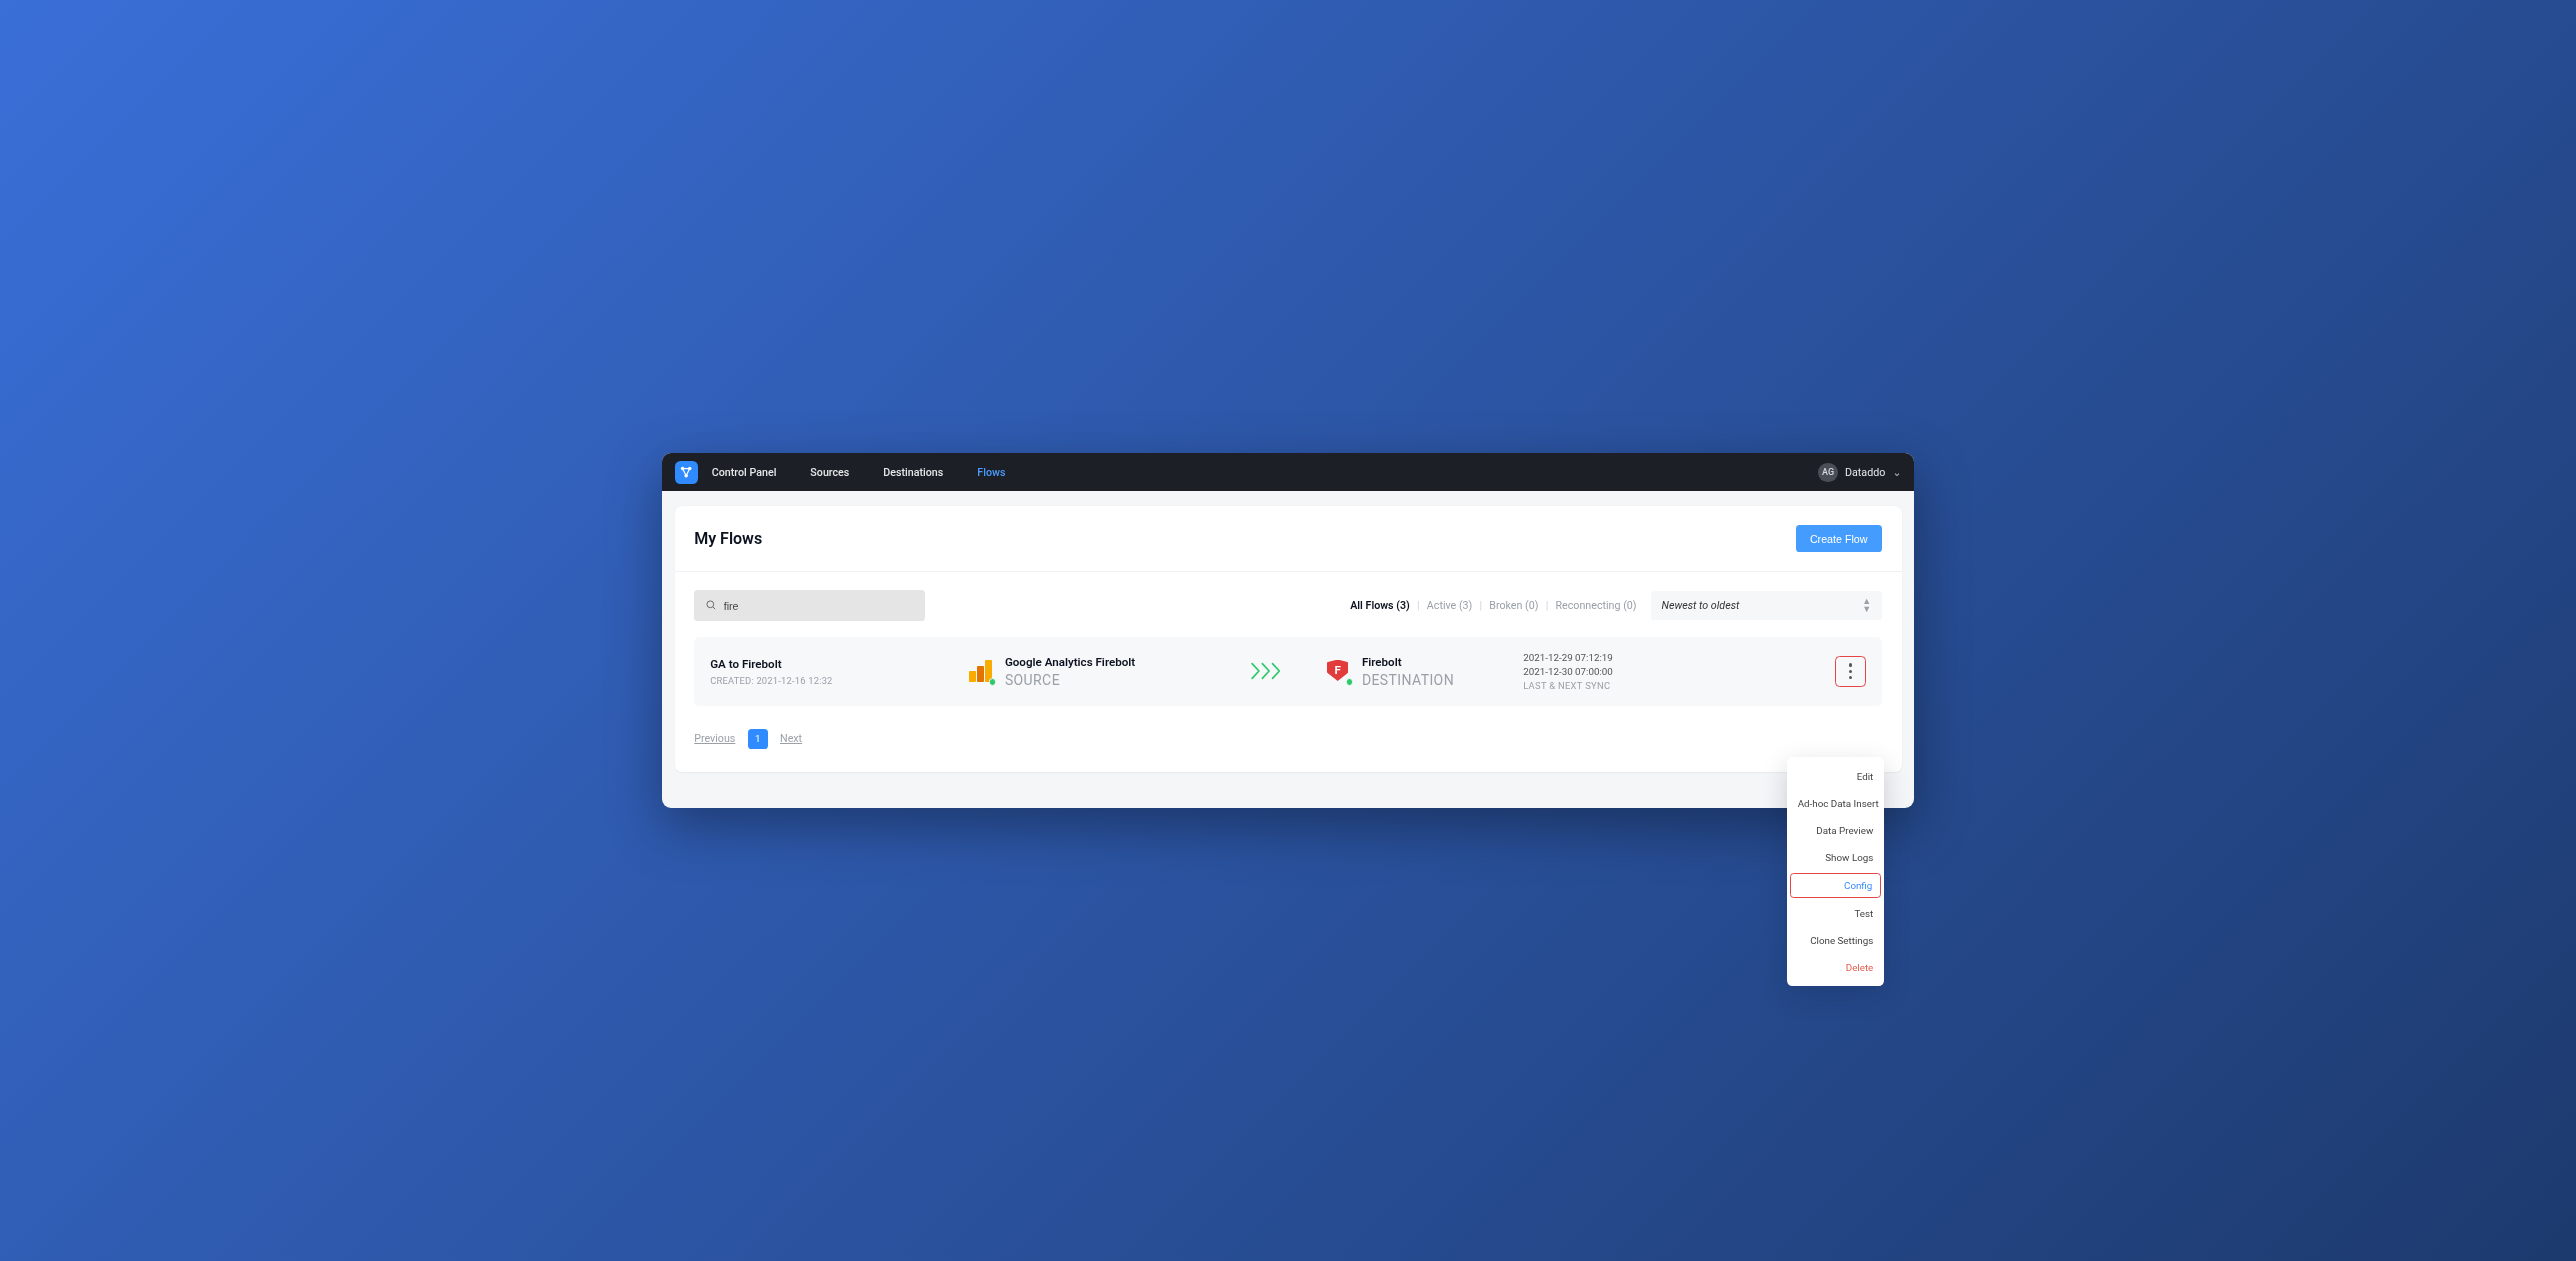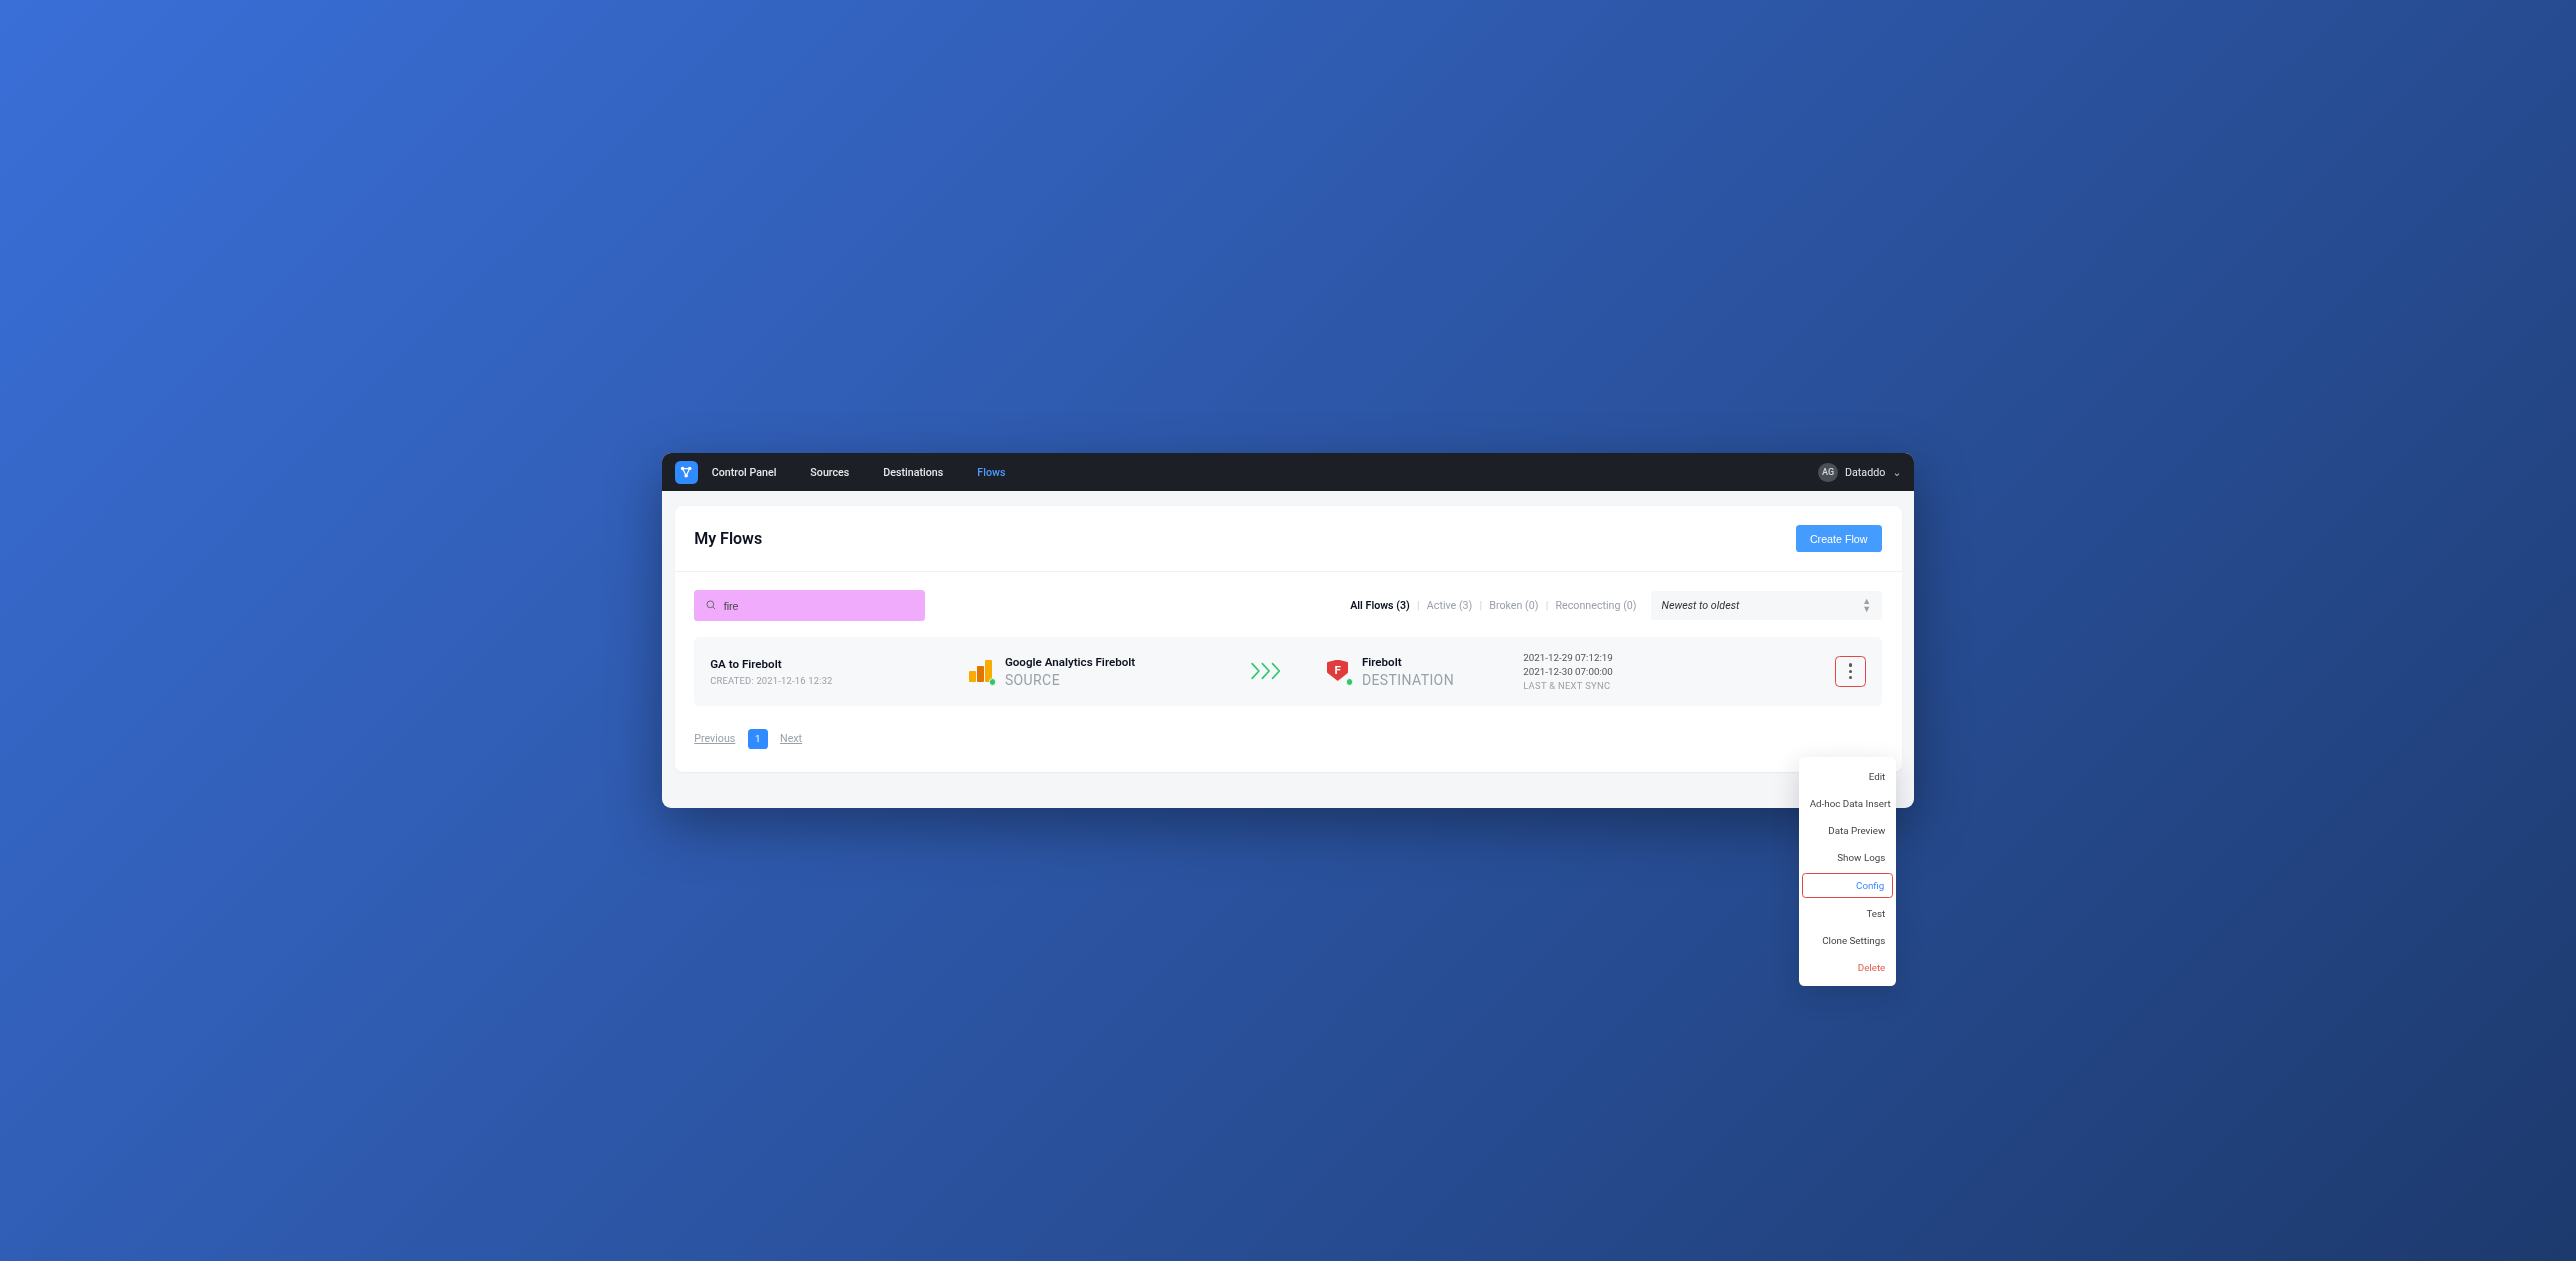--- a/index.html
+++ b/index.html
@@ -79,21 +79,21 @@
     padding: 7.2px 14.3px; cursor: pointer;
   }
 
   
   .filter-row {
     display: flex; align-items: center; gap: 14.3px;
     padding: 18px 19.7px 9px 19.7px;
   }
   .search-box {
     display: flex; align-items: center; gap: 7.2px;
-    background: #f0abfc; border-radius: 3.6px;
+    background: #e5e5e5; border-radius: 3.6px;
     padding: 7.2px 10.7px; width: 231px;
   }
   .search-box input {
     border: none; outline: none; background: transparent;
     font-size: 10.7px; color: #444; width: 100%;
   }
   .search-icon { color: #666; }
   .filter-spacer { flex: 1; }
   .status-filters { display: flex; align-items: center; gap: 7.2px; font-size: 10.7px; }
   .status-filters .sf { color: #9aa0a8; cursor: pointer; }
@@ -161,21 +161,21 @@
     width: 19.7px; height: 19.7px; border-radius: 3.6px;
     display: flex; align-items: center; justify-content: center;
     font-size: 9.8px;
   }
   .pagination .page-btn.active { background: #2f8bff; color: #fff; }
   .pagination span { cursor: pointer; text-decoration: underline; }
 
   
   .dropdown {
     position: absolute;
-    right: 18px;
+    right: 30px;
     top: 304px;
     width: 97px;
     background: #fff;
     border-radius: 5.4px;
     box-shadow: 0 9px 27px rgba(16,24,40,0.18);
     padding: 5.4px 0;
     z-index: 10;
   }
   .dropdown .item {
     font-size: 9.8px;

